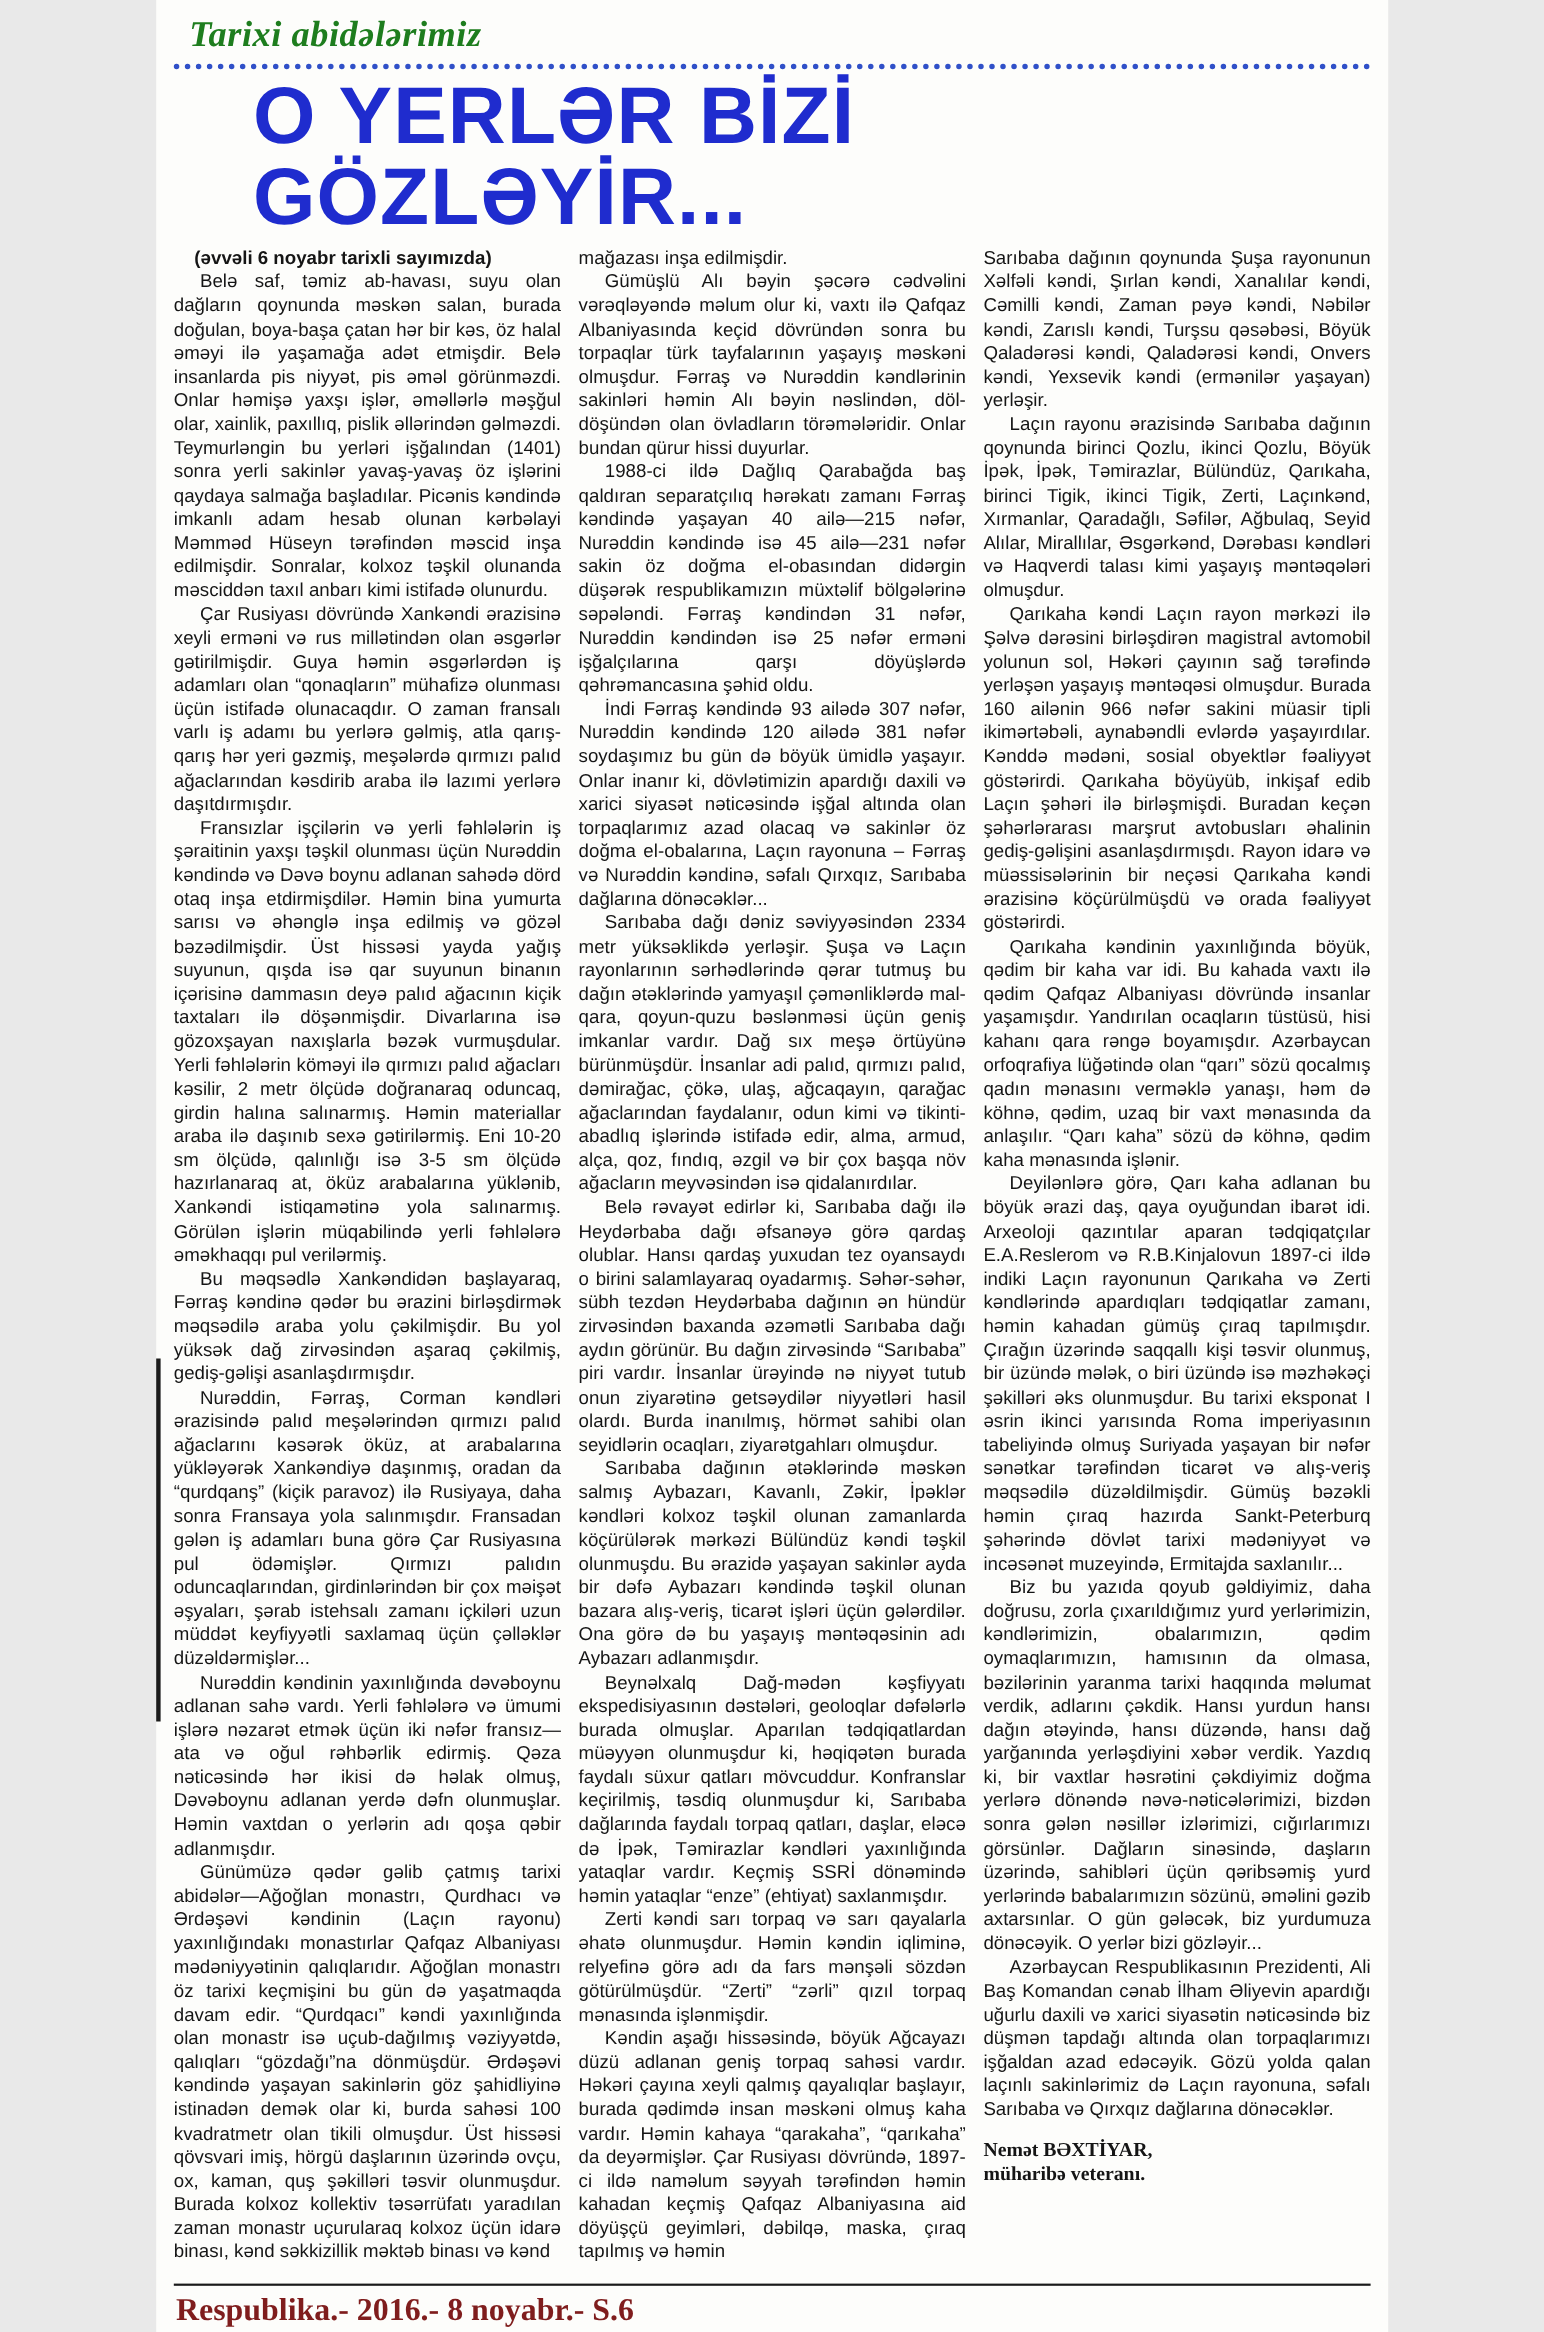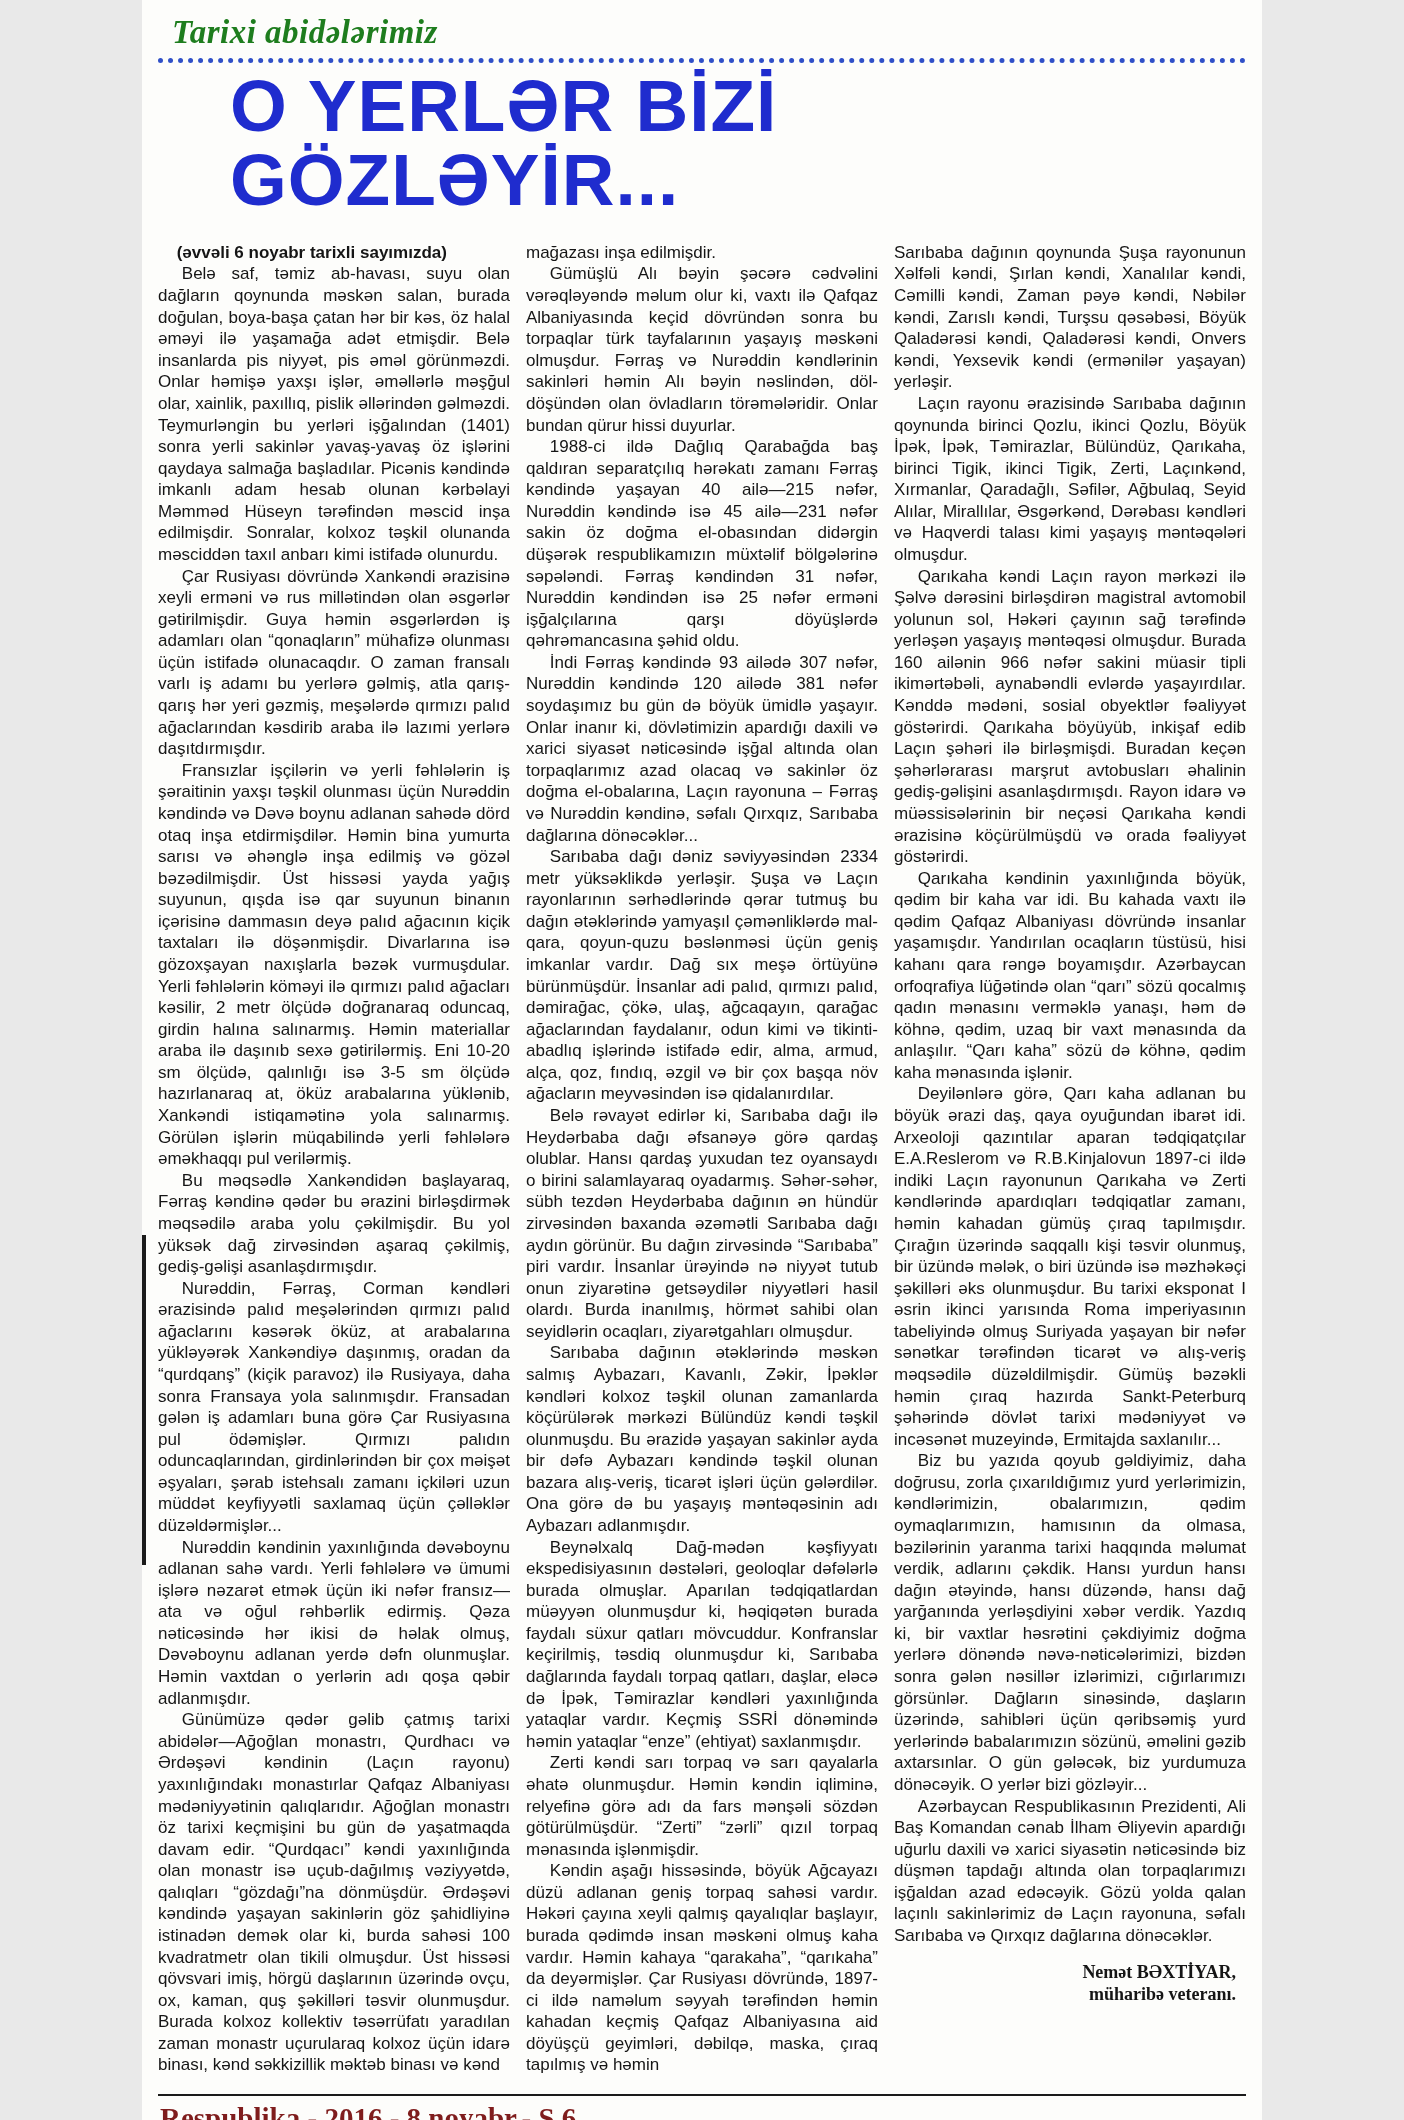--- a/index.html
+++ b/index.html
@@ -30,21 +30,21 @@
     margin:7px 0 2px 0;
     height:0;
   }
   .title{
     font-family:"Liberation Sans", sans-serif;
     font-weight:bold;
     font-size:73px;
     line-height:1.02;
     color:#1f2cce;
     letter-spacing:1px;
-    margin:6px 0 24px 72px;
+    margin:6px 0 6px 72px;
   }
   .columns{
     display:flex;
     gap:16px;
     flex:1;
     align-items:flex-start;
   }
   .col{
     flex:1;
     text-align:justify;
@@ -58,21 +58,20 @@
   }
   .col p.lead{
     font-weight:bold;
     text-indent:1.1em;
   }
   .col.continues .plist p:first-child{
     text-indent:0;
   }
   .byline{
     margin-top:14px;
-    text-align:right;
     font-family:"Liberation Serif", serif;
     font-weight:bold;
     font-size:18px;
     padding-right:10px;
     line-height:1.25;
   }
   .footer-rule{
     border-top:2px solid #1a1a1a;
     margin-top:18px;
   }

